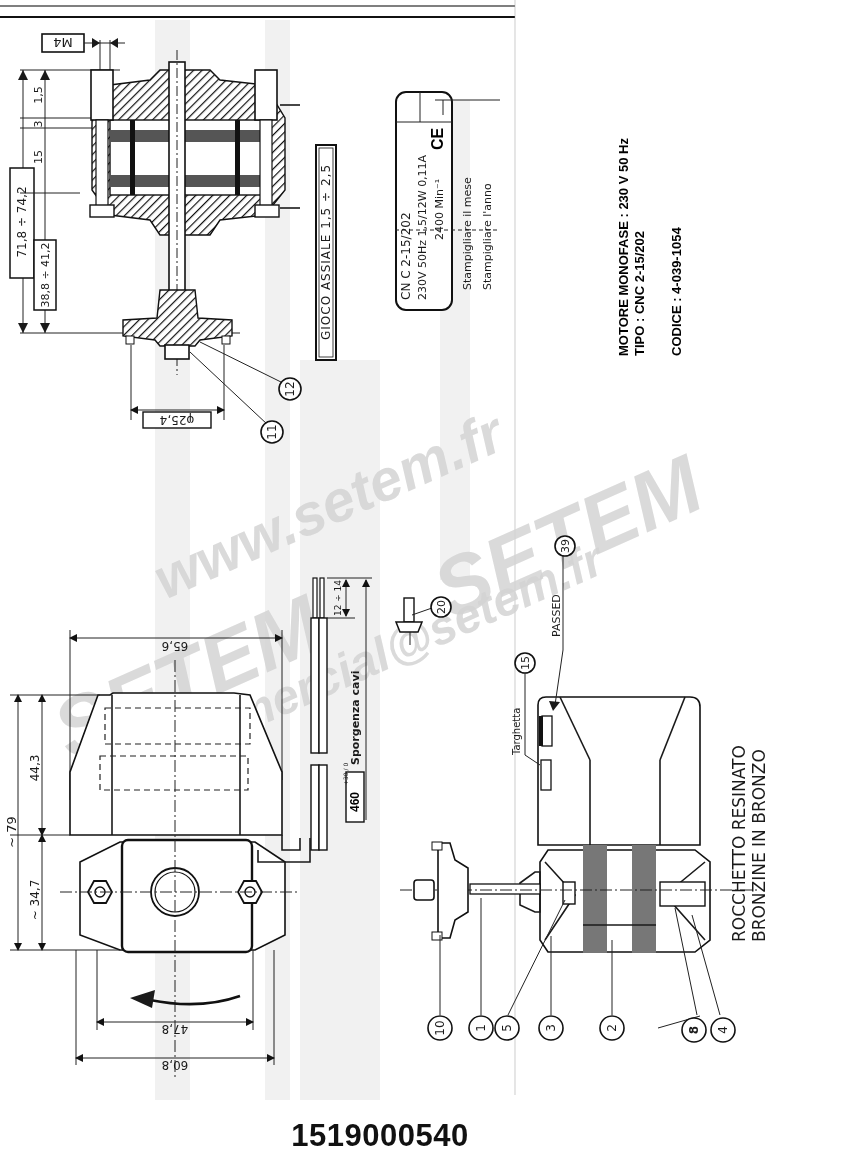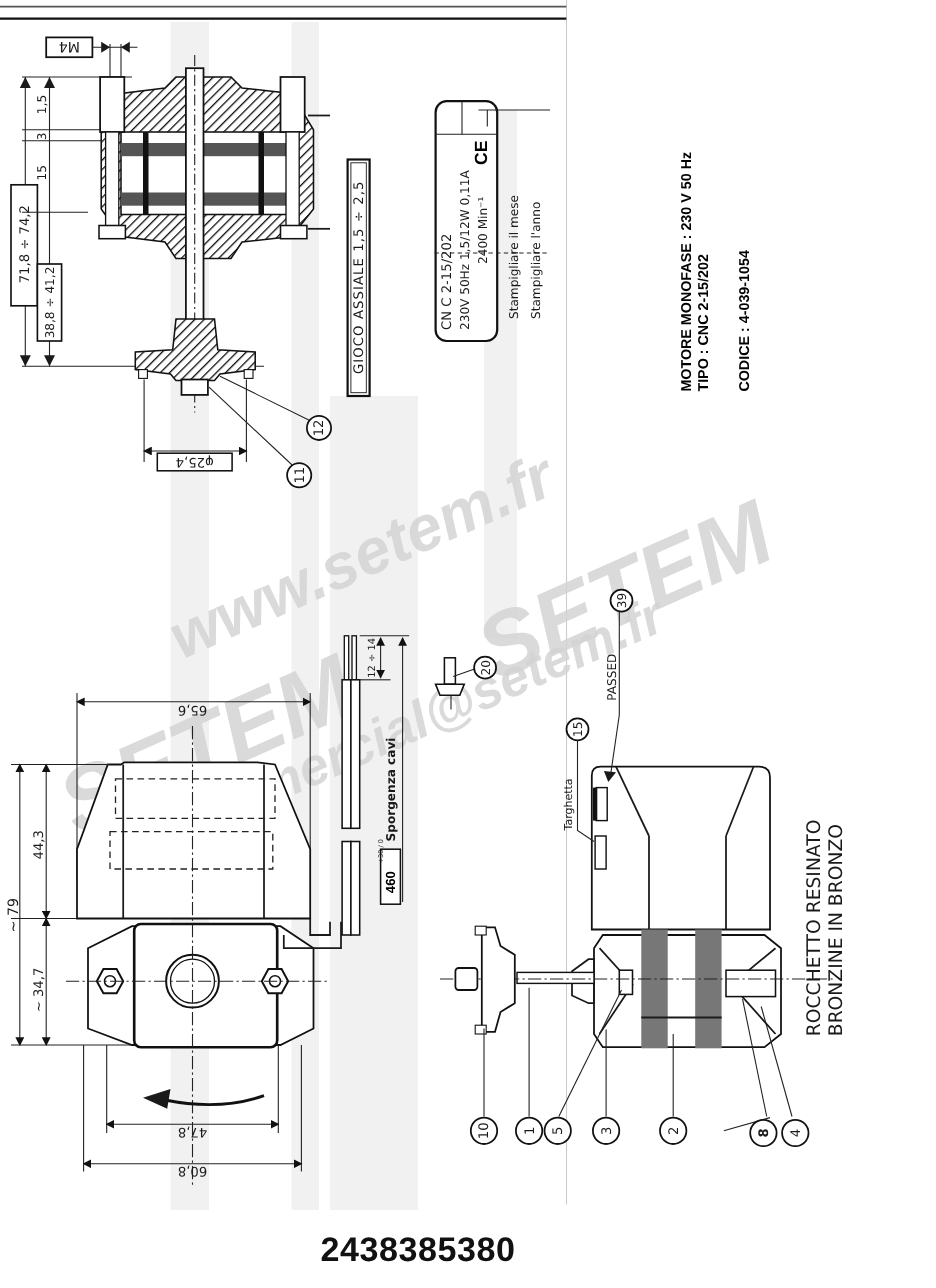--- a/index.html
+++ b/index.html
@@ -288,13 +288,13 @@
     <text class="lbl" x="551" y="1028" font-size="12" text-anchor="middle" dy="4" transform="rotate(-90,551,1028)">3</text>
     <circle class="bub" cx="612" cy="1028" r="12"></circle>
     <text class="lbl" x="612" y="1028" font-size="12" text-anchor="middle" dy="4" transform="rotate(-90,612,1028)">2</text>
     <circle class="bub" cx="694" cy="1030" r="12" stroke-width="2.4"></circle>
     <text class="lbl" x="694" y="1030" font-size="12" font-weight="bold" text-anchor="middle" dy="4" transform="rotate(-90,694,1030)">8</text>
     <circle class="bub" cx="723" cy="1030" r="12"></circle>
     <text class="lbl" x="723" y="1030" font-size="12" text-anchor="middle" dy="4" transform="rotate(-90,723,1030)">4</text>
   </g>
 </svg>
 
-<div id="part-number">2438385380</div>
+<div id="part-number">1519000540</div>
 
 </body></html>

